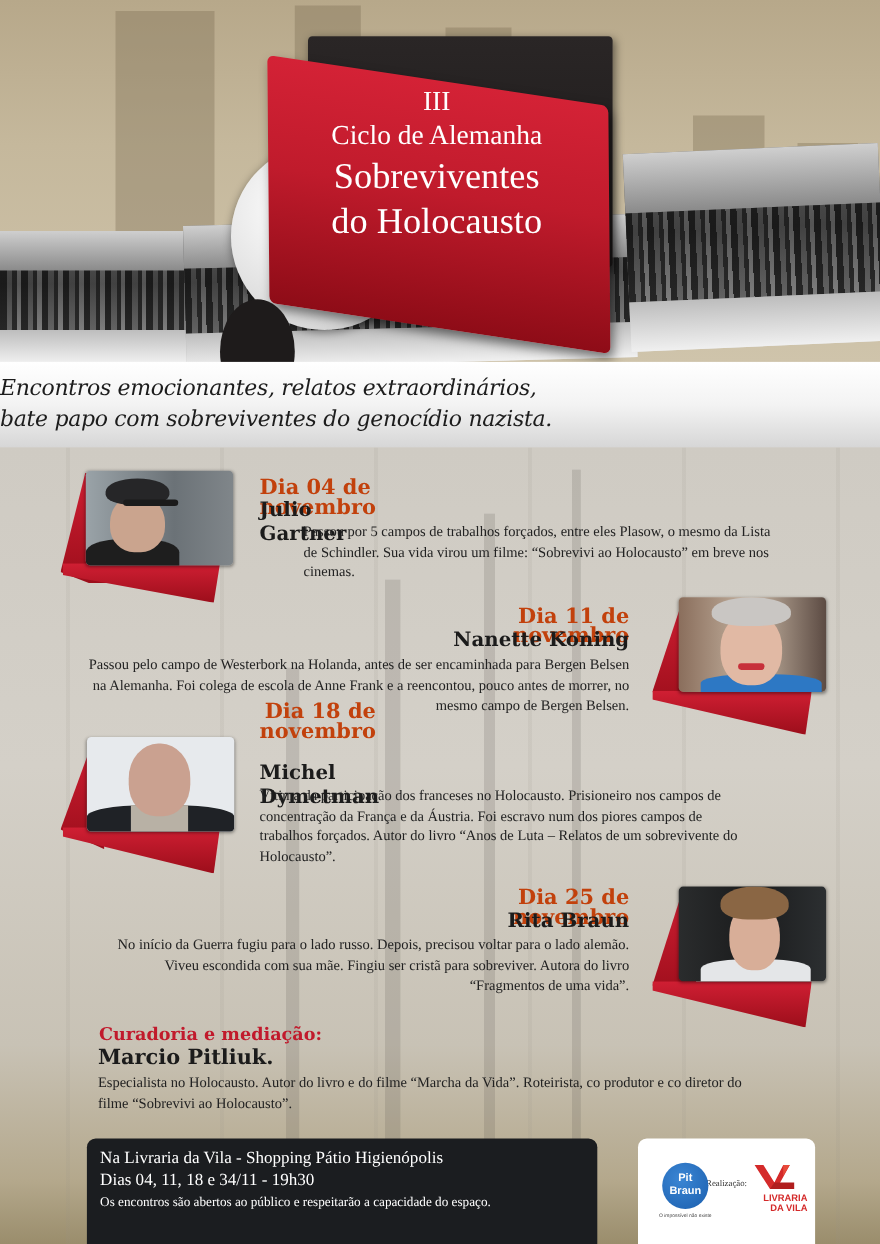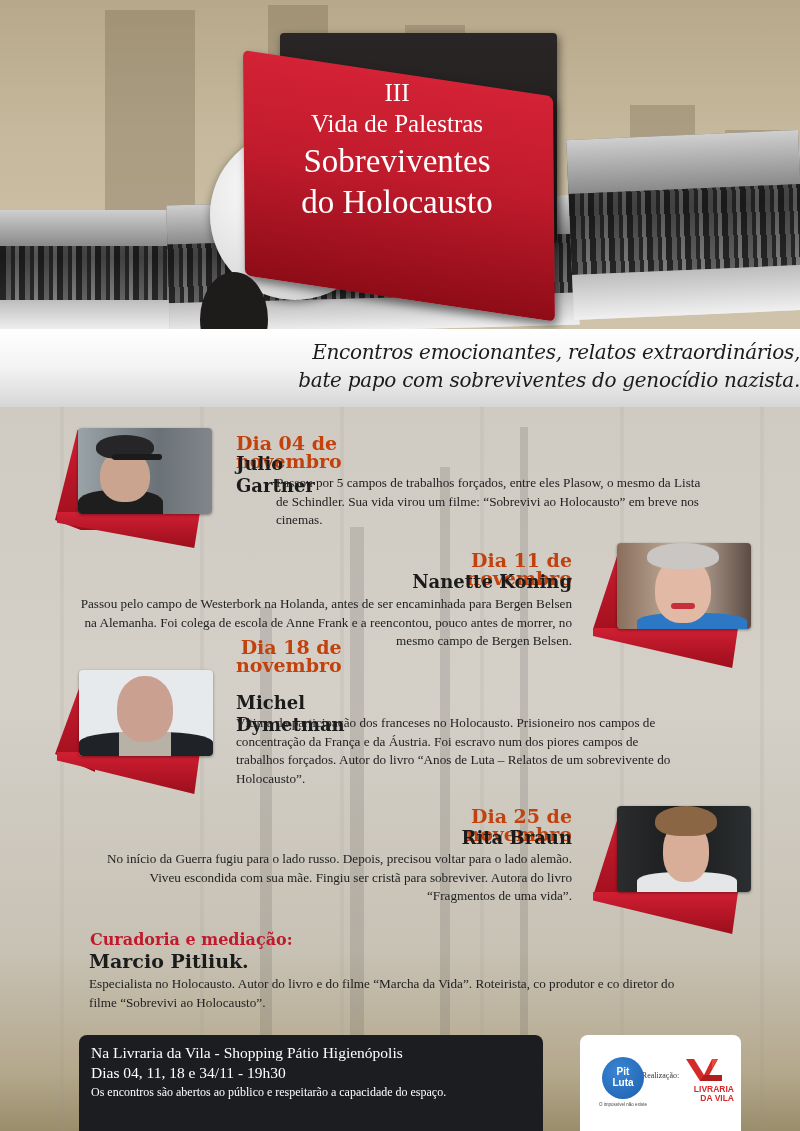--- a/index.html
+++ b/index.html
@@ -64,21 +64,21 @@
   .title-block .t2 { font-size: 25px; line-height: 32px; }
   .title-block .t3 { font-size: 33px; line-height: 42px; }
   .title-block .t4 { font-size: 33px; line-height: 40px; }
 
   
   .tagline-band {
     position: absolute; left: 0; top: 329px; width: 800px; height: 78px;
     background: linear-gradient(180deg, #ffffff 0%, #f3f3f3 50%, #d6d6d6 100%);
   }
   .tagline {
-    position: absolute; left: 0; top: 338px; width: 800px; text-align: right;
+    position: absolute; left: 0; top: 338px; width: 800px; text-align: left;
     font-family: "DejaVu Serif", serif; font-style: italic; font-size: 20px; line-height: 28px; color: #1c1c1c;
     letter-spacing: -0.3px;
   }
 
   
   .body-bg {
     position: absolute; left: 0; top: 407px; width: 800px; height: 724px;
     background:
       repeating-linear-gradient(90deg, rgba(255,255,255,0.0) 0 60px, rgba(150,145,135,0.12) 60px 64px, rgba(255,255,255,0.0) 64px 140px),
       linear-gradient(180deg, #cfcbc3 0%, #d4d0c8 40%, #c8c2b5 75%, #b4a88c 92%, #9a8d6c 100%);
@@ -173,21 +173,21 @@
       <div class="snow"></div>
   </div>
 
   <div class="white-circle"></div>
   <div class="black-card"></div>
   <div class="red-card"></div>
   <div class="black-circle"></div>
 
   <div class="title-block">
     <div class="t1">III</div>
-    <div class="t2">Vida de Palestras</div>
+    <div class="t2">Ciclo de Alemanha</div>
     <div class="t3">Sobreviventes</div>
     <div class="t4">do Holocausto</div>
   </div>
 </div>
 
 <div class="tagline-band"></div>
 <div class="tagline">
   <div>Encontros emocionantes, relatos extraordinários,</div>
   <div>bate papo com sobreviventes do genocídio nazista.</div>
 </div>
@@ -260,21 +260,21 @@
 <div class="info-box">
   <div class="l1">Na Livraria da Vila - Shopping Pátio Higienópolis</div>
   <div class="l2">Dias 04, 11, 18 e 34/11 - 19h30</div>
   <div class="l3">Os encontros são abertos ao público e respeitarão a capacidade do espaço.</div>
 </div>
 
 <div class="sponsor-box">
   <div class="sponsor-label">Realização:</div>
   <div class="pitcult">
     <div>Pit</div>
-    <div>Luta</div>
+    <div>Braun</div>
   </div>
   <div class="pitcult-tag">O impossível não existe</div>
   <svg class="vila-mark" viewBox="0 0 44 28">
     <polygon points="4,4 12,4 22,20 30,4 36,4 24,26 18,26" fill="#d42a2a"></polygon>
     <polygon points="22,20 40,20 40,26 18,26" fill="#b01e1e"></polygon>
     <polygon points="30,4 36,4 30,14" fill="#e84a3a"></polygon>
   </svg>
   <div class="vila-text">
     <div>LIVRARIA</div>
     <div>DA VILA</div>

